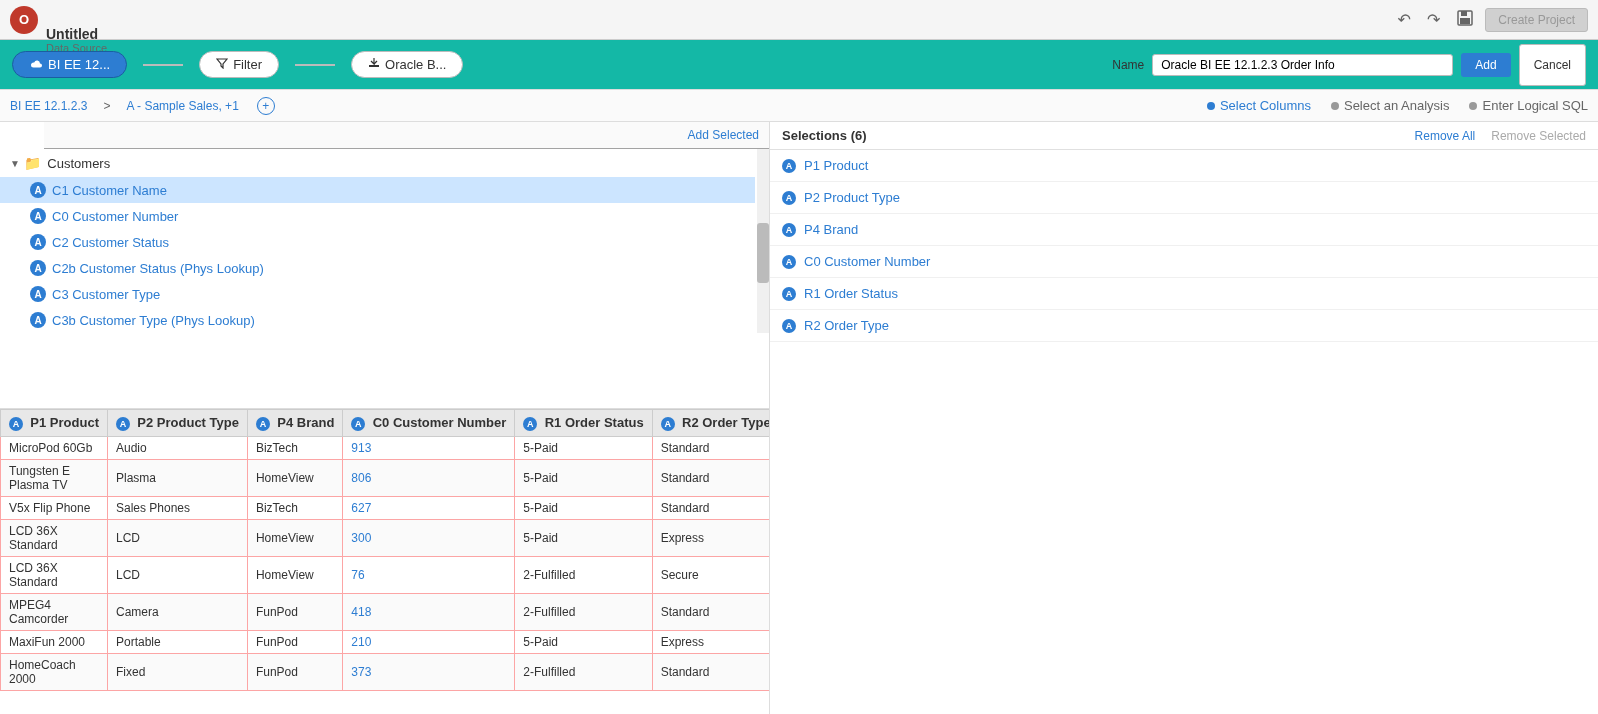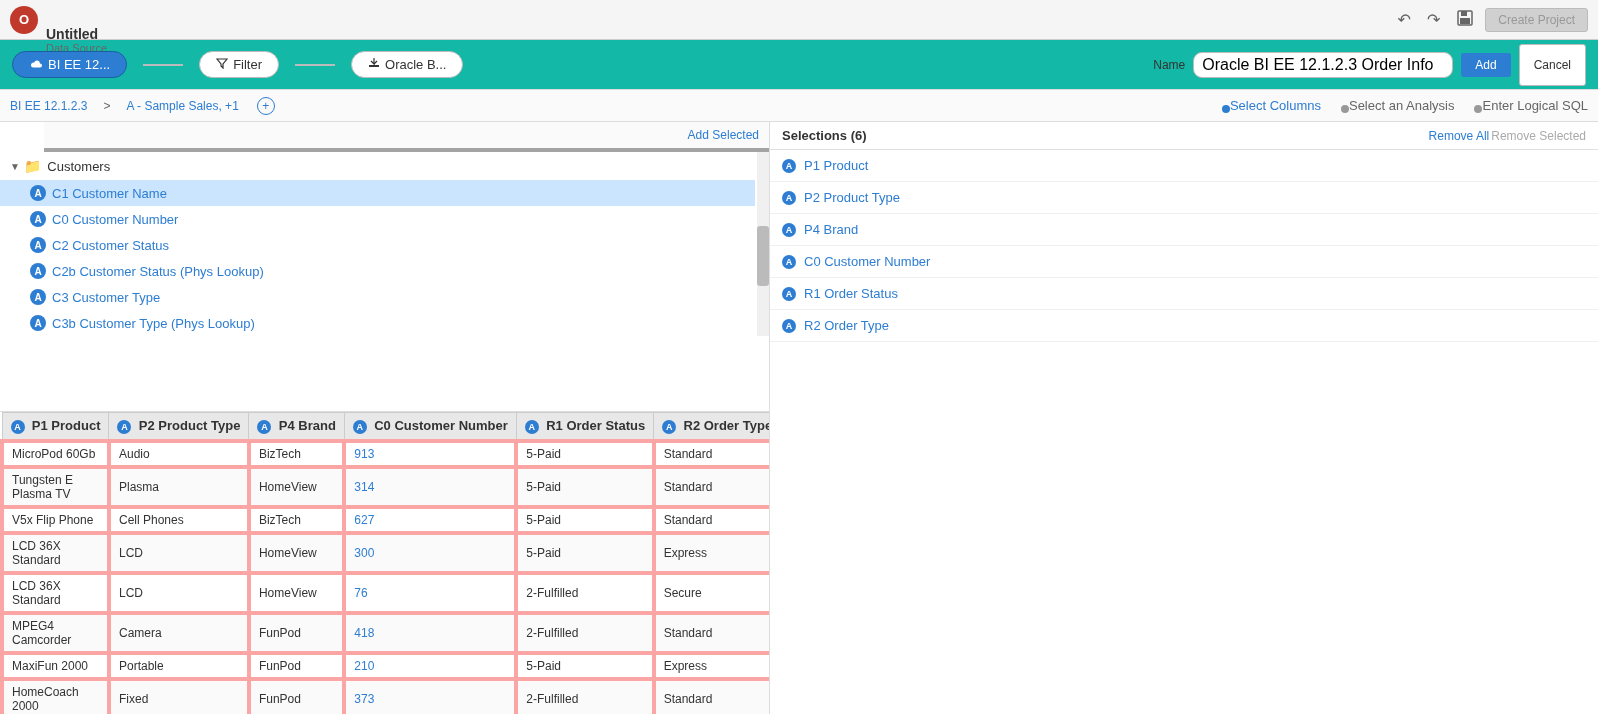--- a/index.html
+++ b/index.html
@@ -43,22 +43,22 @@
       background: white; color: #333; border: 1px solid #bbb;
     }
     .pipeline-connector {
       width: 40px; height: 2px; background: #bbb; flex-shrink: 0;
     }
     .pipeline-right {
       margin-left: auto; display: flex; align-items: center; gap: 8px;
     }
     .pipeline-right label { font-size: 12px; color: #333; }
     .pipeline-right input {
-      border: 1px solid #bbb; padding: 3px 8px; border-radius: 9px;
-      font-size: 16px; width: 260px;
+      border: 1px solid #bbb; padding: 3px 8px; border-radius: 3px;
+      font-size: 12px; width: 301px;
     }
     .btn-add {
       background: #2d7dd2; color: white; border: none;
       padding: 5px 14px; border-radius: 3px; cursor: pointer; font-size: 12px;
     }
     .btn-cancel {
       background: white; color: #333; border: 1px solid #bbb;
       padding: 13px 14px; border-radius: 3px; cursor: pointer; font-size: 12px;
     }
 
@@ -80,21 +80,21 @@
       display: flex; height: calc(714px - 40px - 50px - 30px);
     }
 
     
     .left-panel {
       width: 770px; display: flex; flex-direction: column; background: white;
       border-right: 1px solid #ddd;
     }
     .left-panel-header {
       display: flex; justify-content: flex-end; align-items: center;
-      padding: 6px 10px; border-bottom: 4px solid #a3a3a3; background: #fafafa; margin-left: 44px;
+      padding: 6px 10px; border-bottom: 1px solid #a3a3a3; background: #fafafa; margin-left: 44px;
     }
     .btn-add-selected {
       background: none; border: none; color: #2d7dd2; cursor: pointer;
       font-size: 12px; text-decoration: none;
     }
     .tree-area {
       flex: 0 0 260px; overflow-y: auto; border-bottom: 1px solid #ddd;
       position: relative;
     }
     .scrollbar-track {
@@ -129,48 +129,48 @@
     .data-table th {
       background: #e8e8e8; border: 1px solid #ccc; padding: 5px 8px;
       text-align: left; font-size: 12px; white-space: nowrap; color: #333;
     }
     .data-table th .col-icon {
       display: inline-flex; align-items: center; justify-content: center;
       width: 14px; height: 14px; border-radius: 50%; background: #2d7dd2;
       color: white; font-size: 9px; font-weight: bold; margin-right: 4px;
     }
     .data-table td {
-      border: 4px solid #fca5a5; padding: 4px 8px; font-size: 12px; color: #333; margin-left: 44px;
+      border: 1px solid #fca5a5; padding: 4px 8px; font-size: 12px; color: #333; margin-left: 44px;
     }
     .data-table tr:nth-child(even) td { background: #fafafa; }
     .data-table td.num { color: #2d7dd2; text-align: left; }
 
     
     .right-panel {
       flex: 1; background: white; display: flex; flex-direction: column;
     }
     .right-panel-header {
       display: flex; align-items: center; padding: 6px 12px;
       border-bottom: 1px solid #e0e0e0; justify-content: space-between;
     }
     .tab-bar {
       display: flex; align-items: center; padding: 6px 10px; gap: 20px;
       border-bottom: 1px solid #e0e0e0; background: #fafafa;
     }
     .tab-item {
-      display: flex; align-items: flex-end; font-size: 12px;
+      display: flex; align-items: center; gap: 5px; font-size: 12px;
       cursor: pointer; color: #666;
     }
     .tab-item.active { color: #2d7dd2; }
     .tab-dot {
       width: 8px; height: 8px; border-radius: 50%;
     }
     .tab-dot.blue { background: #2d7dd2; }
     .tab-dot.gray { background: #999; }
-    .remove-btns { display: flex; gap: 2px; }
+    .remove-btns { display: flex; gap: 16px; }
     .btn-remove { background: none; border: none; color: #2d7dd2; font-size: 12px; cursor: pointer; }
     .btn-remove.disabled { color: #aaa; cursor: default; }
 
     .selections-list { overflow-y: auto; }
     .selection-item {
       display: flex; align-items: center; padding: 8px 12px;
       border-bottom: 1px solid #f0f0f0; font-size: 12px; color: #2d7dd2;
     }
     .sel-icon {
       display: inline-flex; align-items: center; justify-content: center;
@@ -354,27 +354,27 @@
               <td>Audio</td>
               <td>BizTech</td>
               <td class="num">913</td>
               <td>5-Paid</td>
               <td>Standard</td>
             </tr>
             <tr>
               <td>Tungsten E Plasma TV</td>
               <td>Plasma</td>
               <td>HomeView</td>
-              <td class="num">314</td>
+              <td class="num">806</td>
               <td>5-Paid</td>
               <td>Standard</td>
             </tr>
             <tr>
               <td>V5x Flip Phone</td>
-              <td>Cell Phones</td>
+              <td>Sales Phones</td>
               <td>BizTech</td>
               <td class="num">627</td>
               <td>5-Paid</td>
               <td>Standard</td>
             </tr>
             <tr>
               <td>LCD 36X Standard</td>
               <td>LCD</td>
               <td>HomeView</td>
               <td class="num">300</td>

